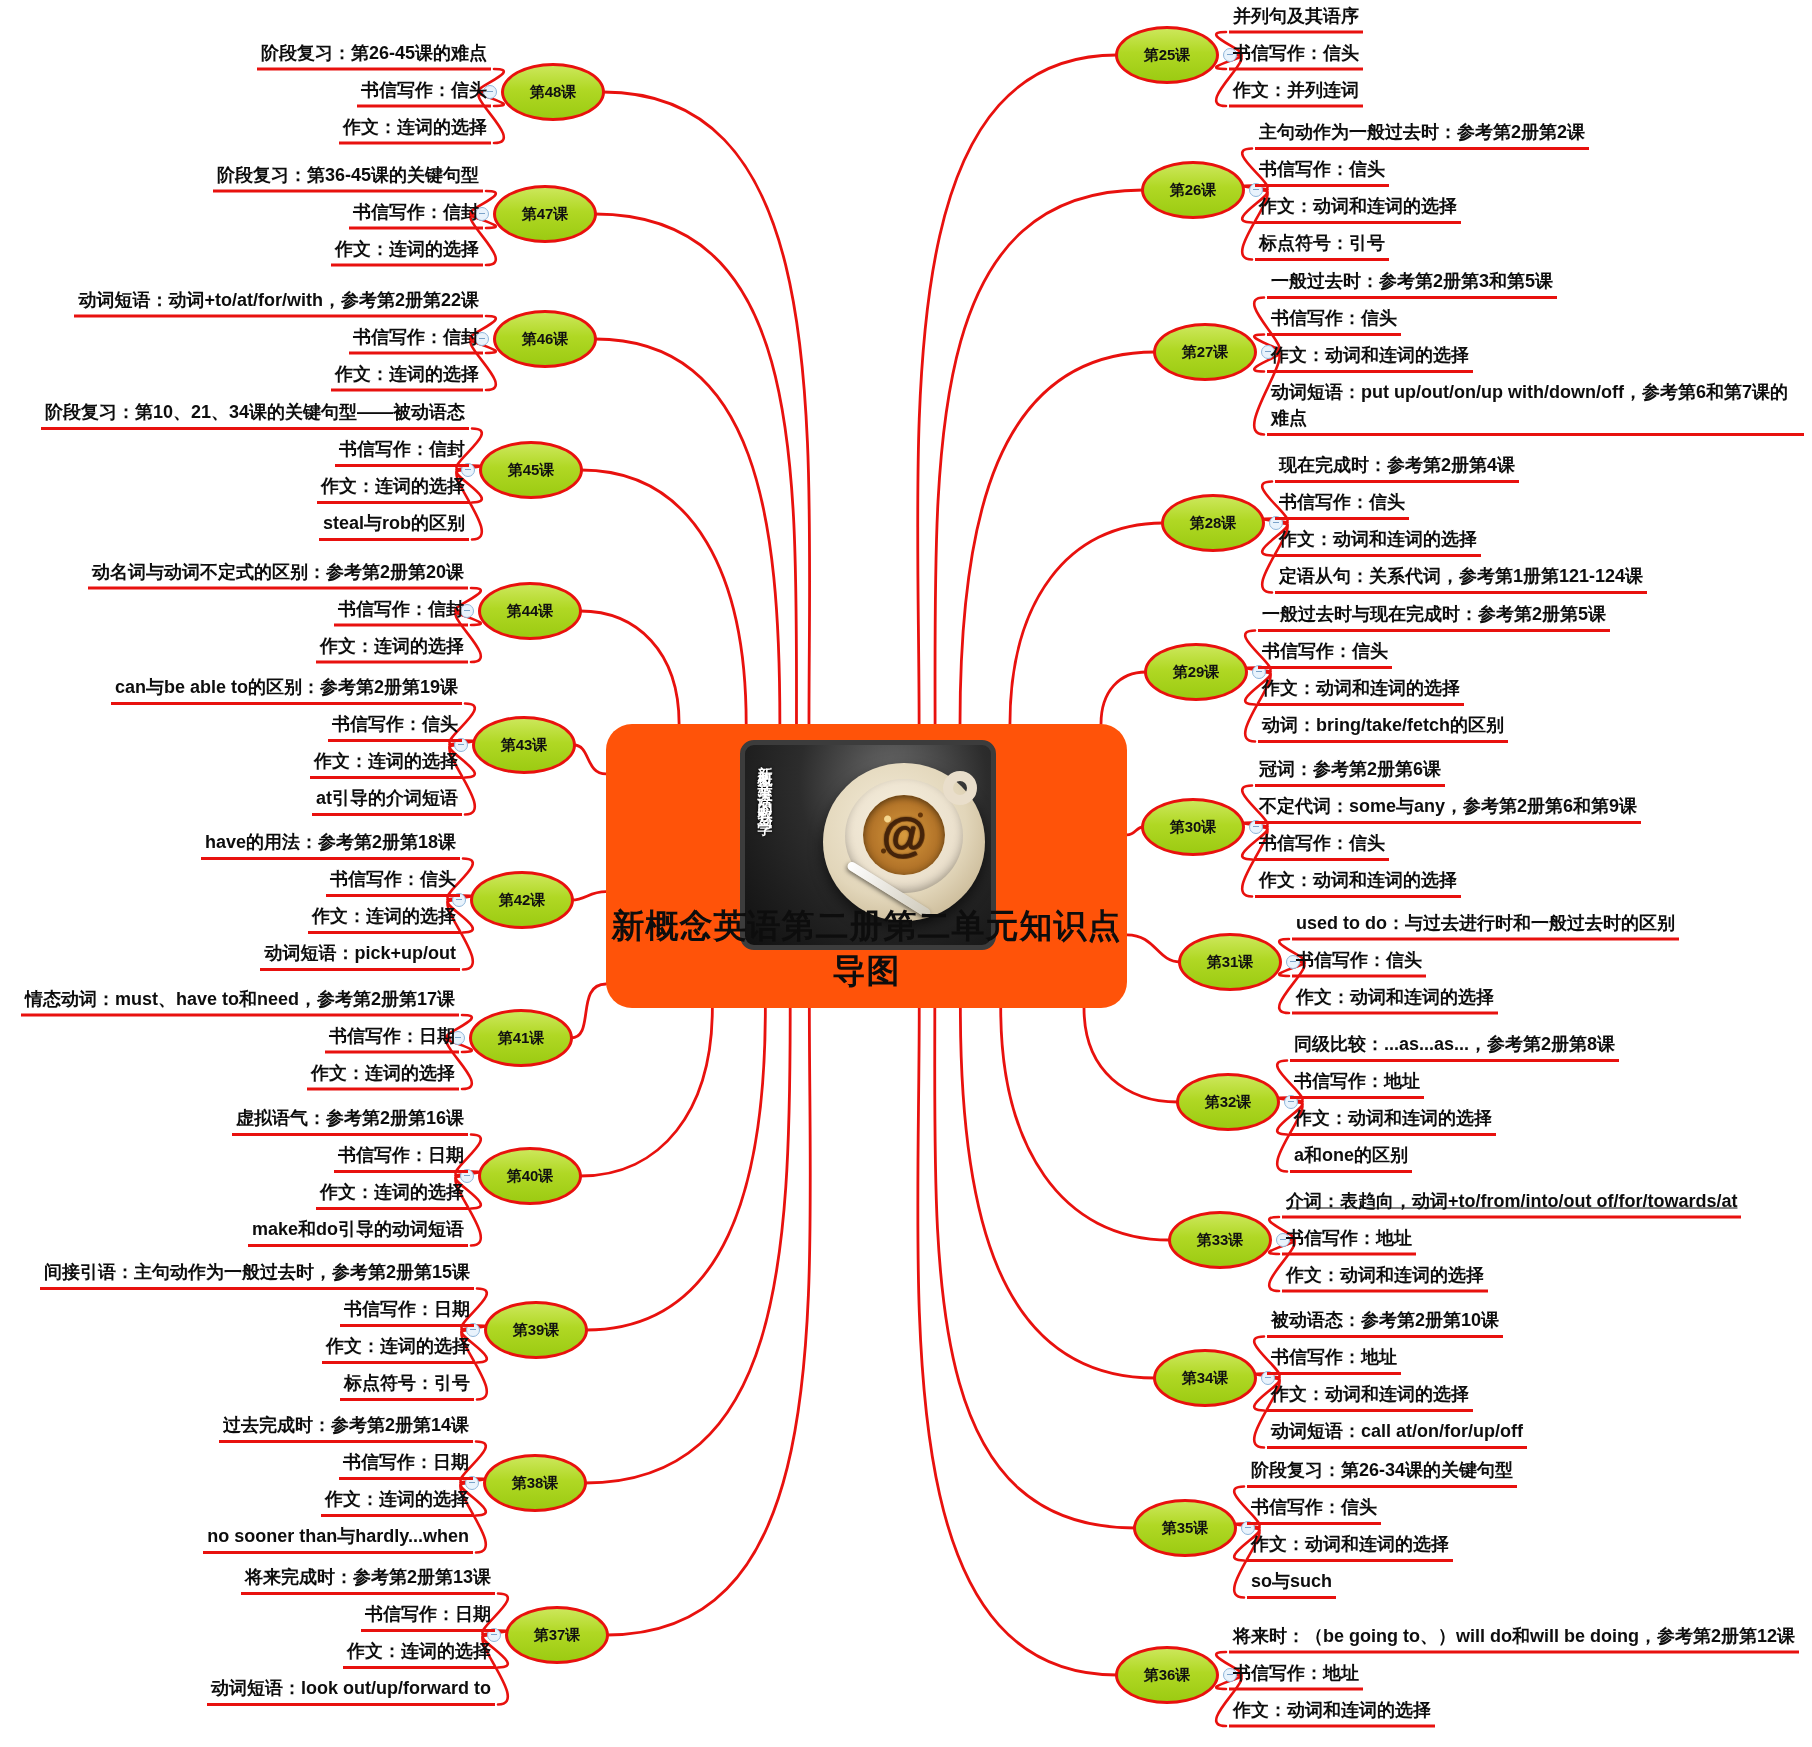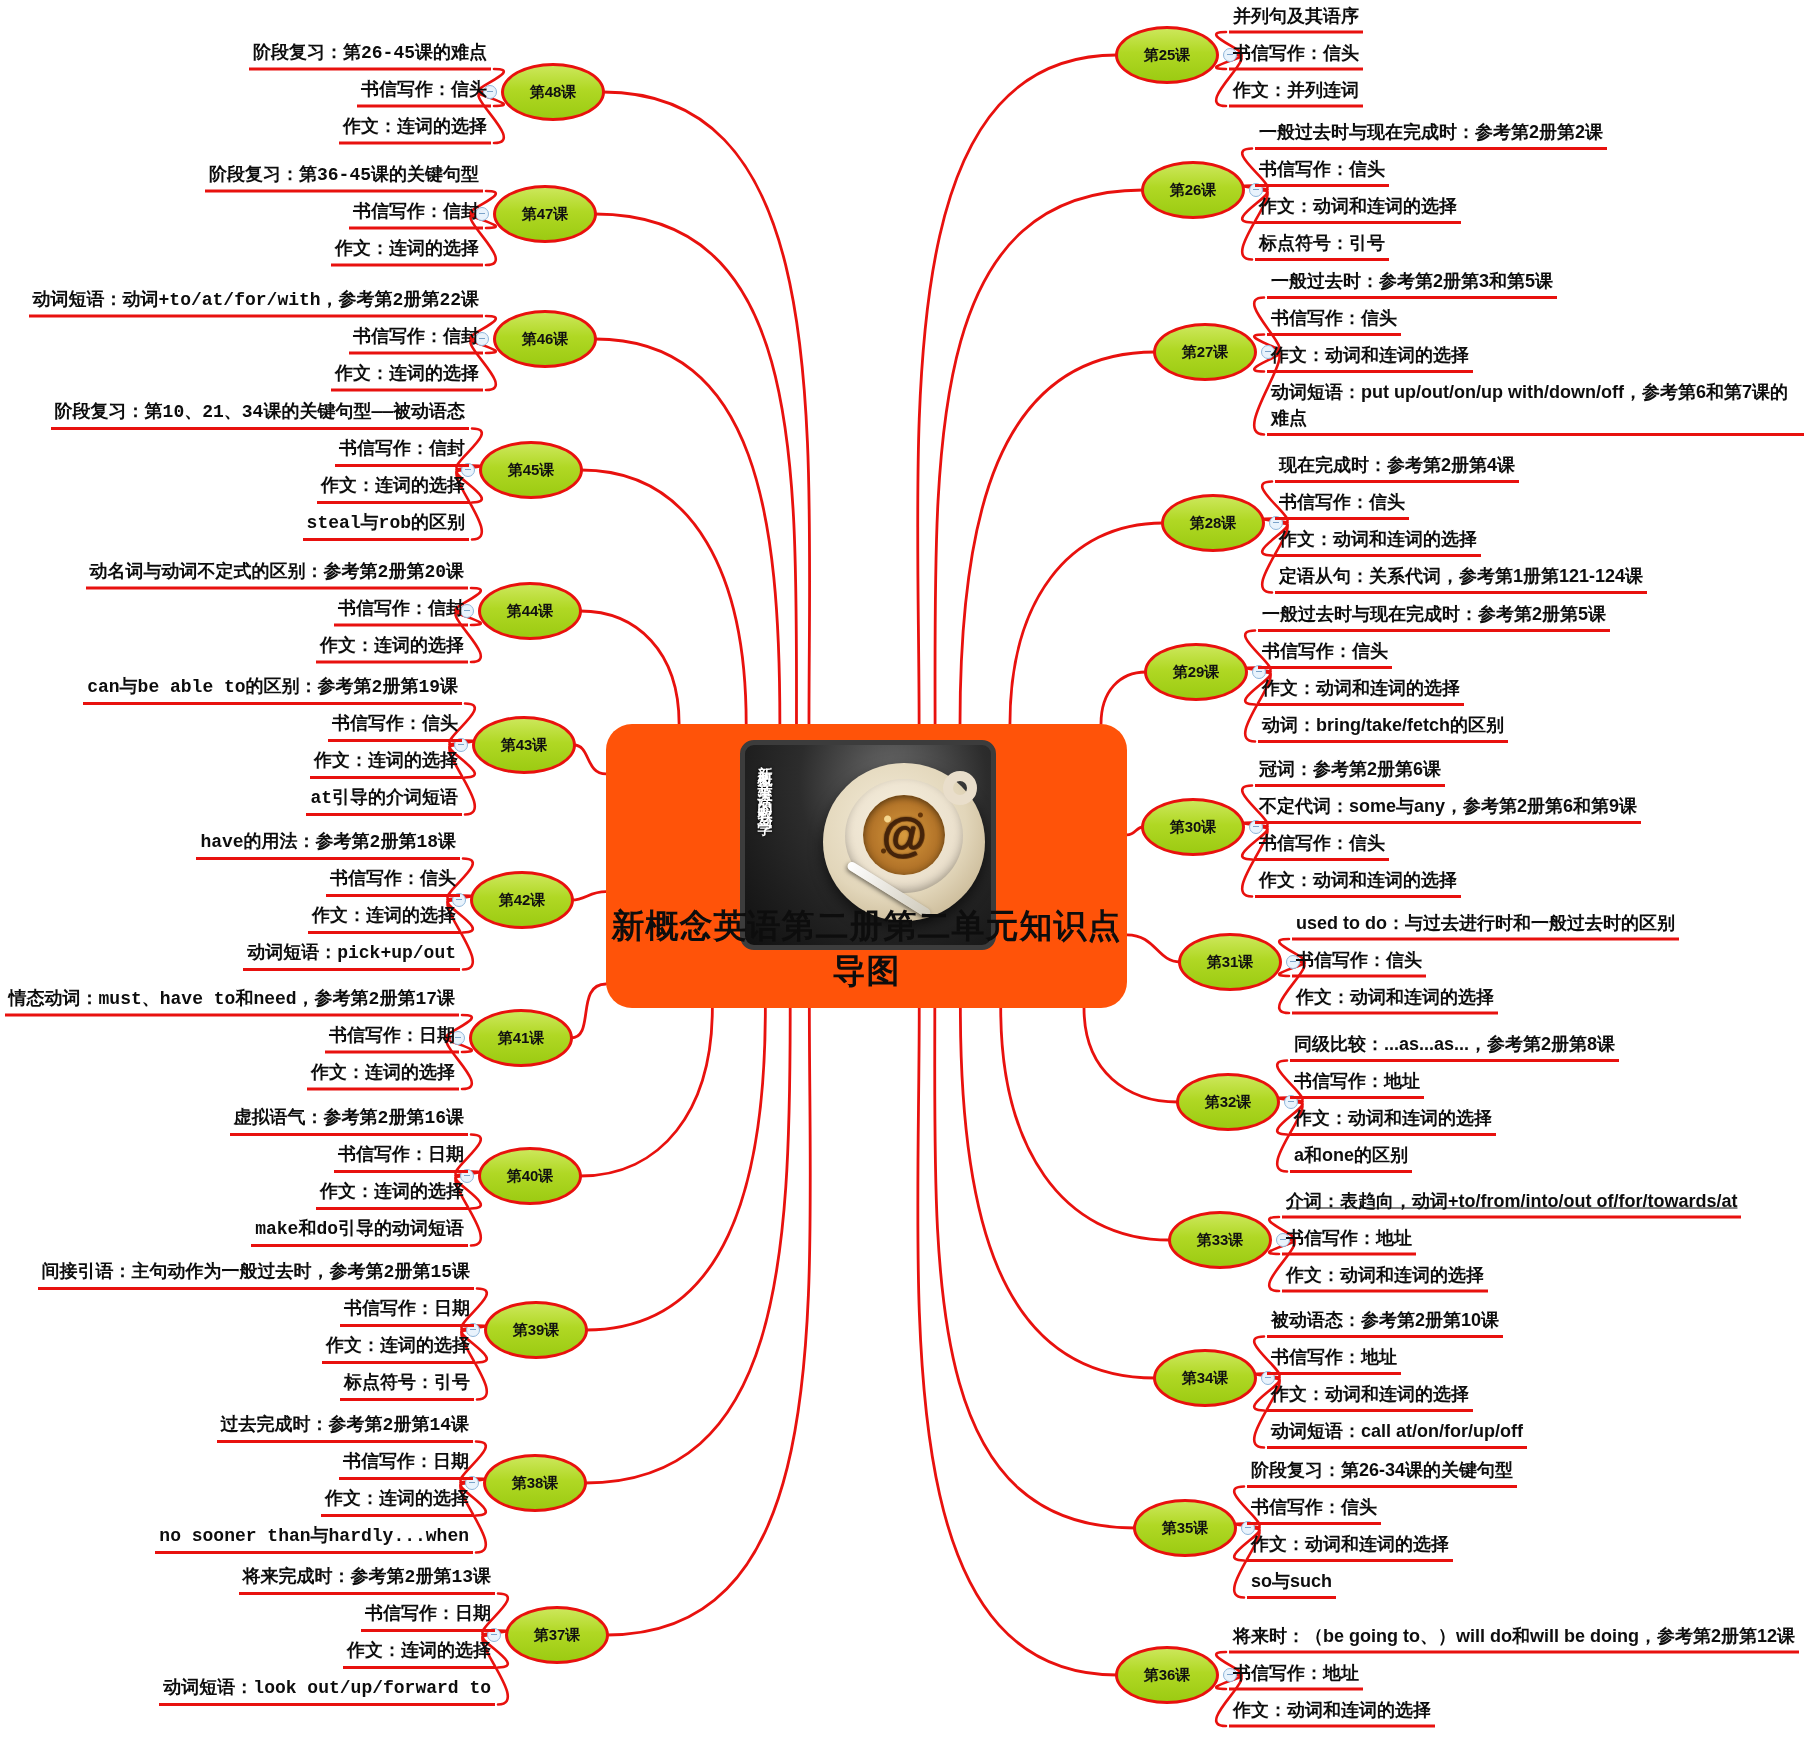--- a/index.html
+++ b/index.html
@@ -66,21 +66,21 @@
   }
   .items{
     position:absolute;display:flex;flex-direction:column;gap:6px;
   }
   .items.left{align-items:flex-end;}
   .items.right{align-items:flex-start;}
   .item{
     font-size:18px;font-weight:bold;color:#0d0d0d;line-height:26px;
     padding:0 4px 2px 4px;border-bottom:3px solid #e8110e;
   }
-  .items.left .item{text-align:right;white-space:nowrap;font-family:Liberation Mono, monospace;}
+  .items.left .item{text-align:right;white-space:nowrap;}
   .items.right .item{text-align:left;}
 </style>
 </head>
 <body>
 
 <div id="canvas">
   <svg id="links" width="1812" height="1747">
       <path d="M919.1152897657213,724 C919.1152897657213,424 887,55 1117,55" fill="none" stroke="#e8110e" stroke-width="2.8" stroke-linecap="round"></path>
       <path d="M1237,55 C1259,55 1192,32 1226,32" fill="none" stroke="#e8110e" stroke-width="2.6" stroke-linecap="round"></path>
       <path d="M1237,55 C1259,55 1192,69 1226,69" fill="none" stroke="#e8110e" stroke-width="2.6" stroke-linecap="round"></path>
@@ -212,21 +212,21 @@
       <div class="node" style="left: 1115px; top: 26px;">第25课</div>
       <div class="toggle" style="left: 1223px; top: 48px;"></div>
       <div class="items right" style="left: 1229px; max-width: 575px; top: 55px; transform: translateY(-50%);">
         <div class="item" style="max-width: 569px;">并列句及其语序</div>
         <div class="item" style="max-width: 569px;">书信写作：信头</div>
         <div class="item" style="max-width: 569px;">作文：并列连词</div>
       </div>
       <div class="node" style="left: 1141px; top: 161px;">第26课</div>
       <div class="toggle" style="left: 1249px; top: 183px;"></div>
       <div class="items right" style="left: 1255px; max-width: 549px; top: 190px; transform: translateY(-50%);">
-        <div class="item" style="max-width: 543px;">一般过去时与现在完成时：参考第2册第2课</div>
+        <div class="item" style="max-width: 543px;">主句动作为一般过去时：参考第2册第2课</div>
         <div class="item" style="max-width: 543px;">书信写作：信头</div>
         <div class="item" style="max-width: 543px;">作文：动词和连词的选择</div>
         <div class="item" style="max-width: 543px;">标点符号：引号</div>
       </div>
       <div class="node" style="left: 1153px; top: 323px;">第27课</div>
       <div class="toggle" style="left: 1261px; top: 345px;"></div>
       <div class="items right" style="left: 1267px; max-width: 537px; top: 352px; transform: translateY(-50%);">
         <div class="item" style="max-width: 531px;">一般过去时：参考第2册第3和第5课</div>
         <div class="item" style="max-width: 531px;">书信写作：信头</div>
         <div class="item" style="max-width: 531px;">作文：动词和连词的选择</div>

